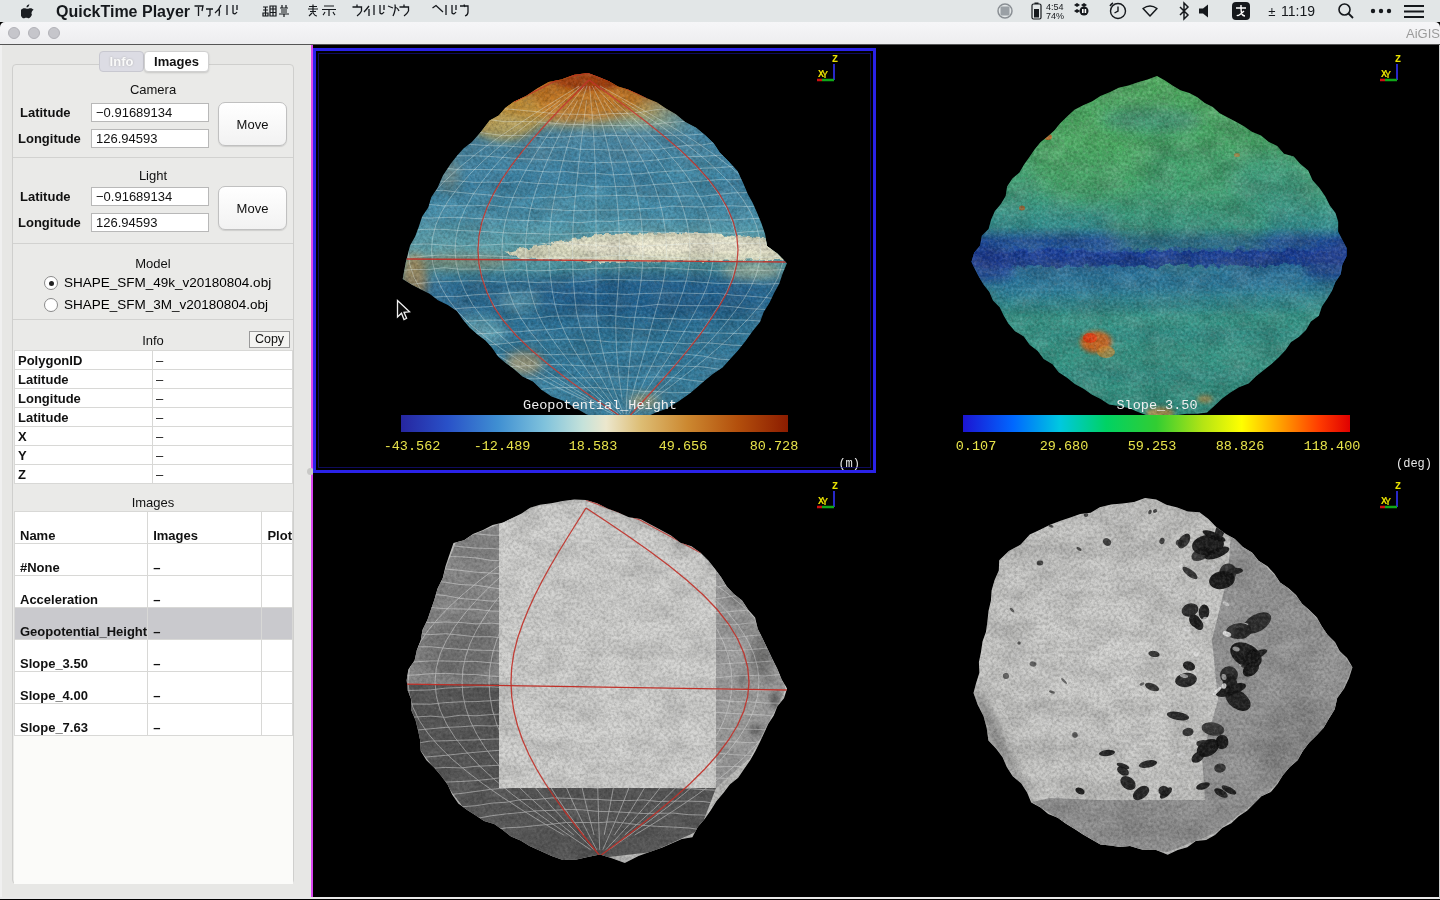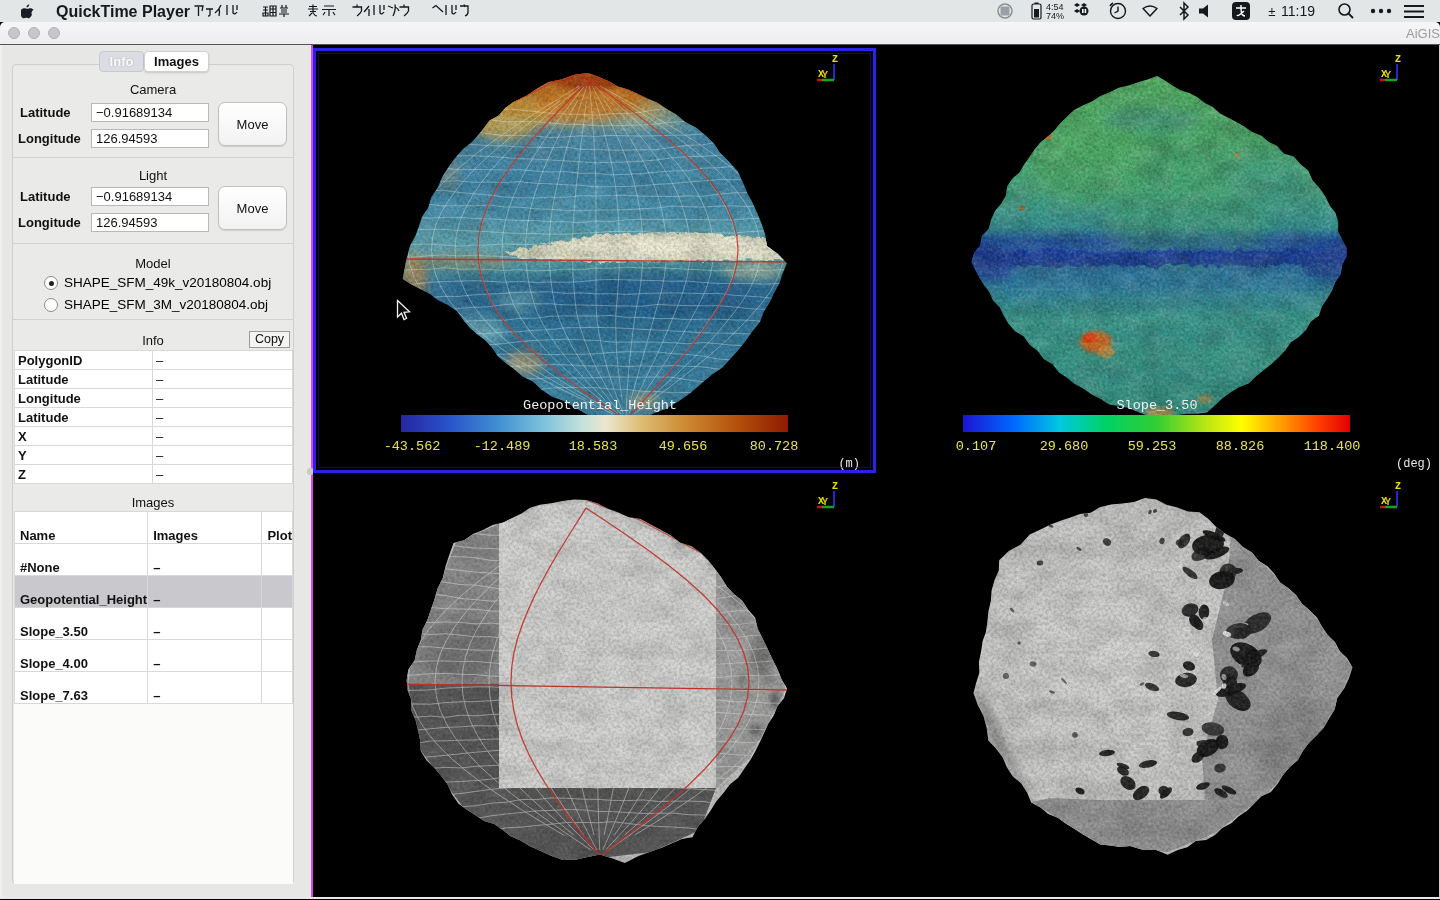--- a/index.html
+++ b/index.html
@@ -194,20 +194,25 @@
 <div class="white-area" style="top:622px;height:217px;width:279px"></div>
 <table class="mtab">
       <tbody>
         <tr>
           <td style="width:119px">Name</td>
           <td style="width:116px">Images</td>
           <td>Plot</td>
         </tr>
         <tr>
           <td>#None</td>
+          <td>–</td>
+          <td></td>
+        </tr>
+        <tr>
+          <td>Acceleration</td>
           <td>–</td>
           <td></td>
         </tr>
         <tr class="hl">
           <td>Geopotential_Height</td>
           <td>–</td>
           <td></td>
         </tr>
         <tr>
           <td>Slope_3.50</td>

